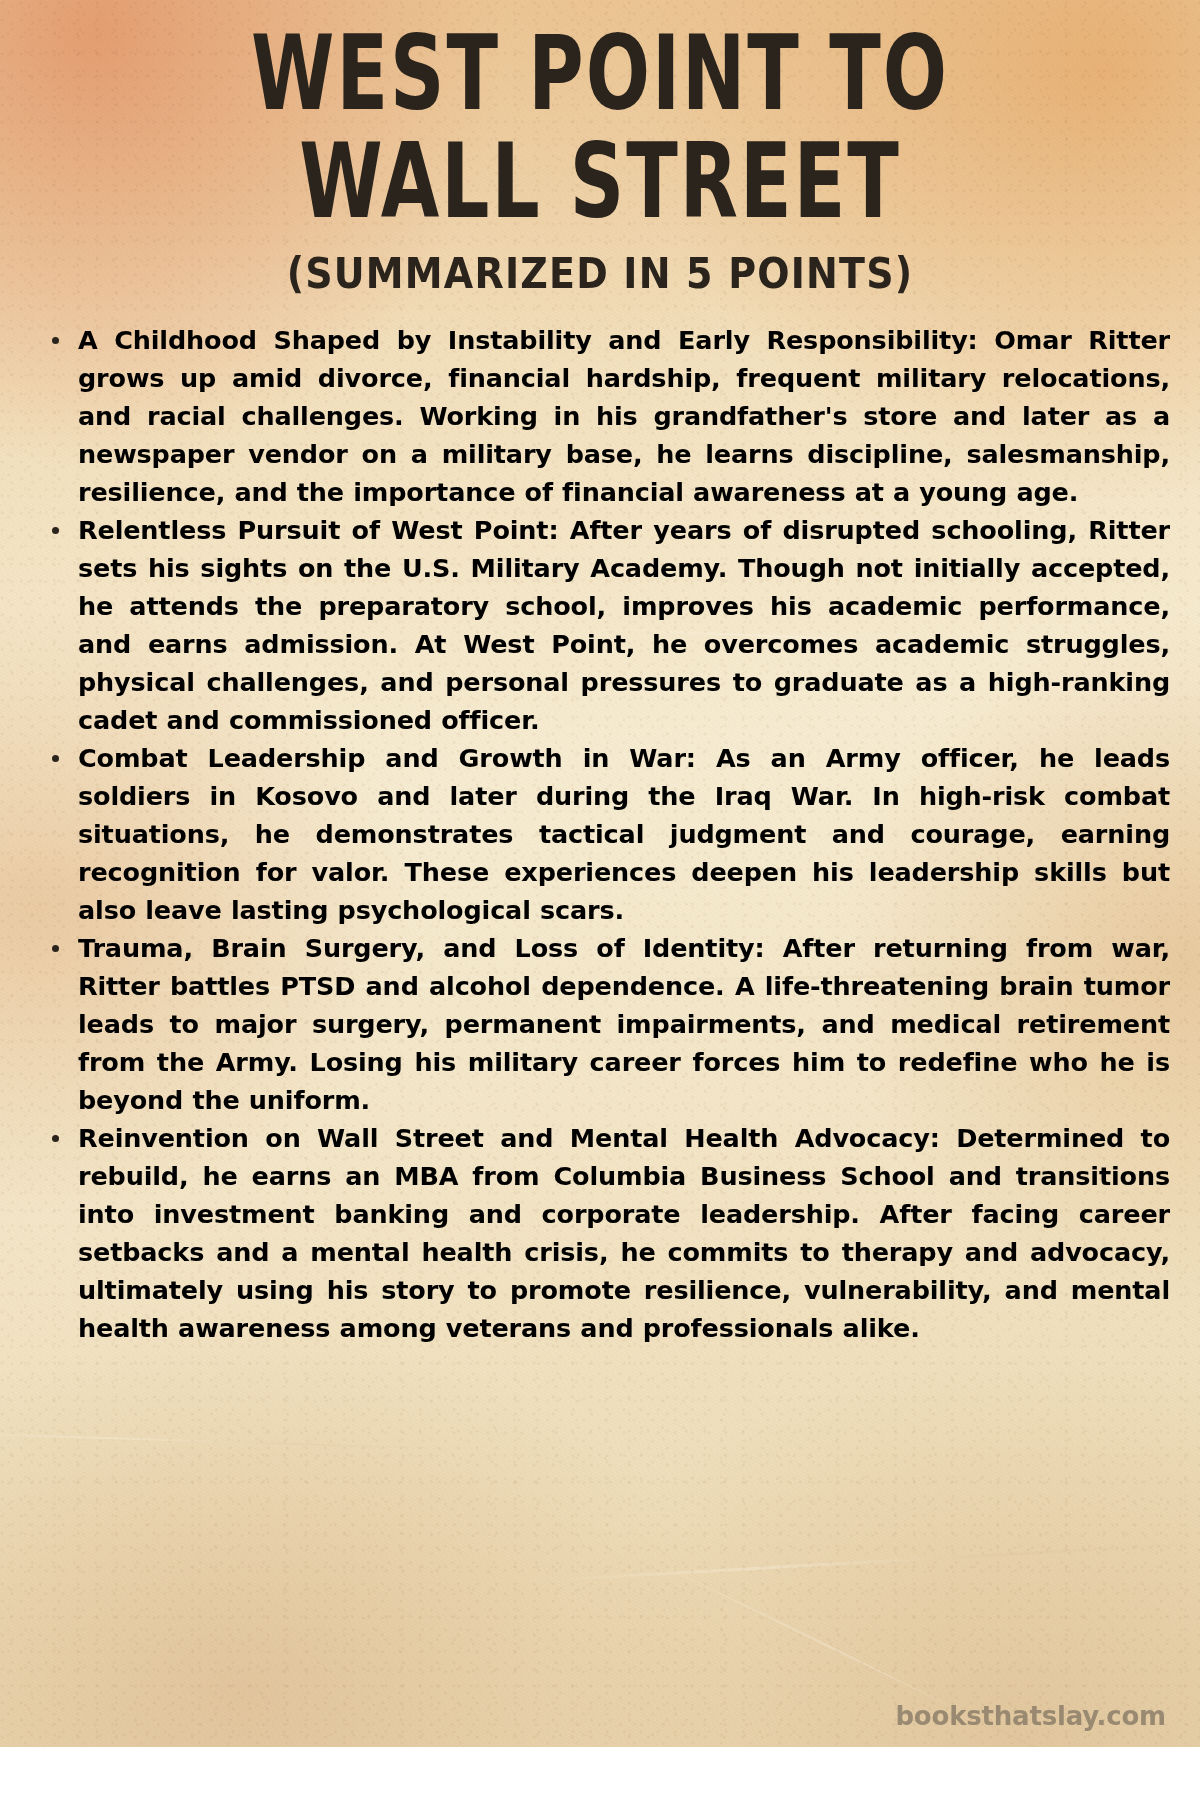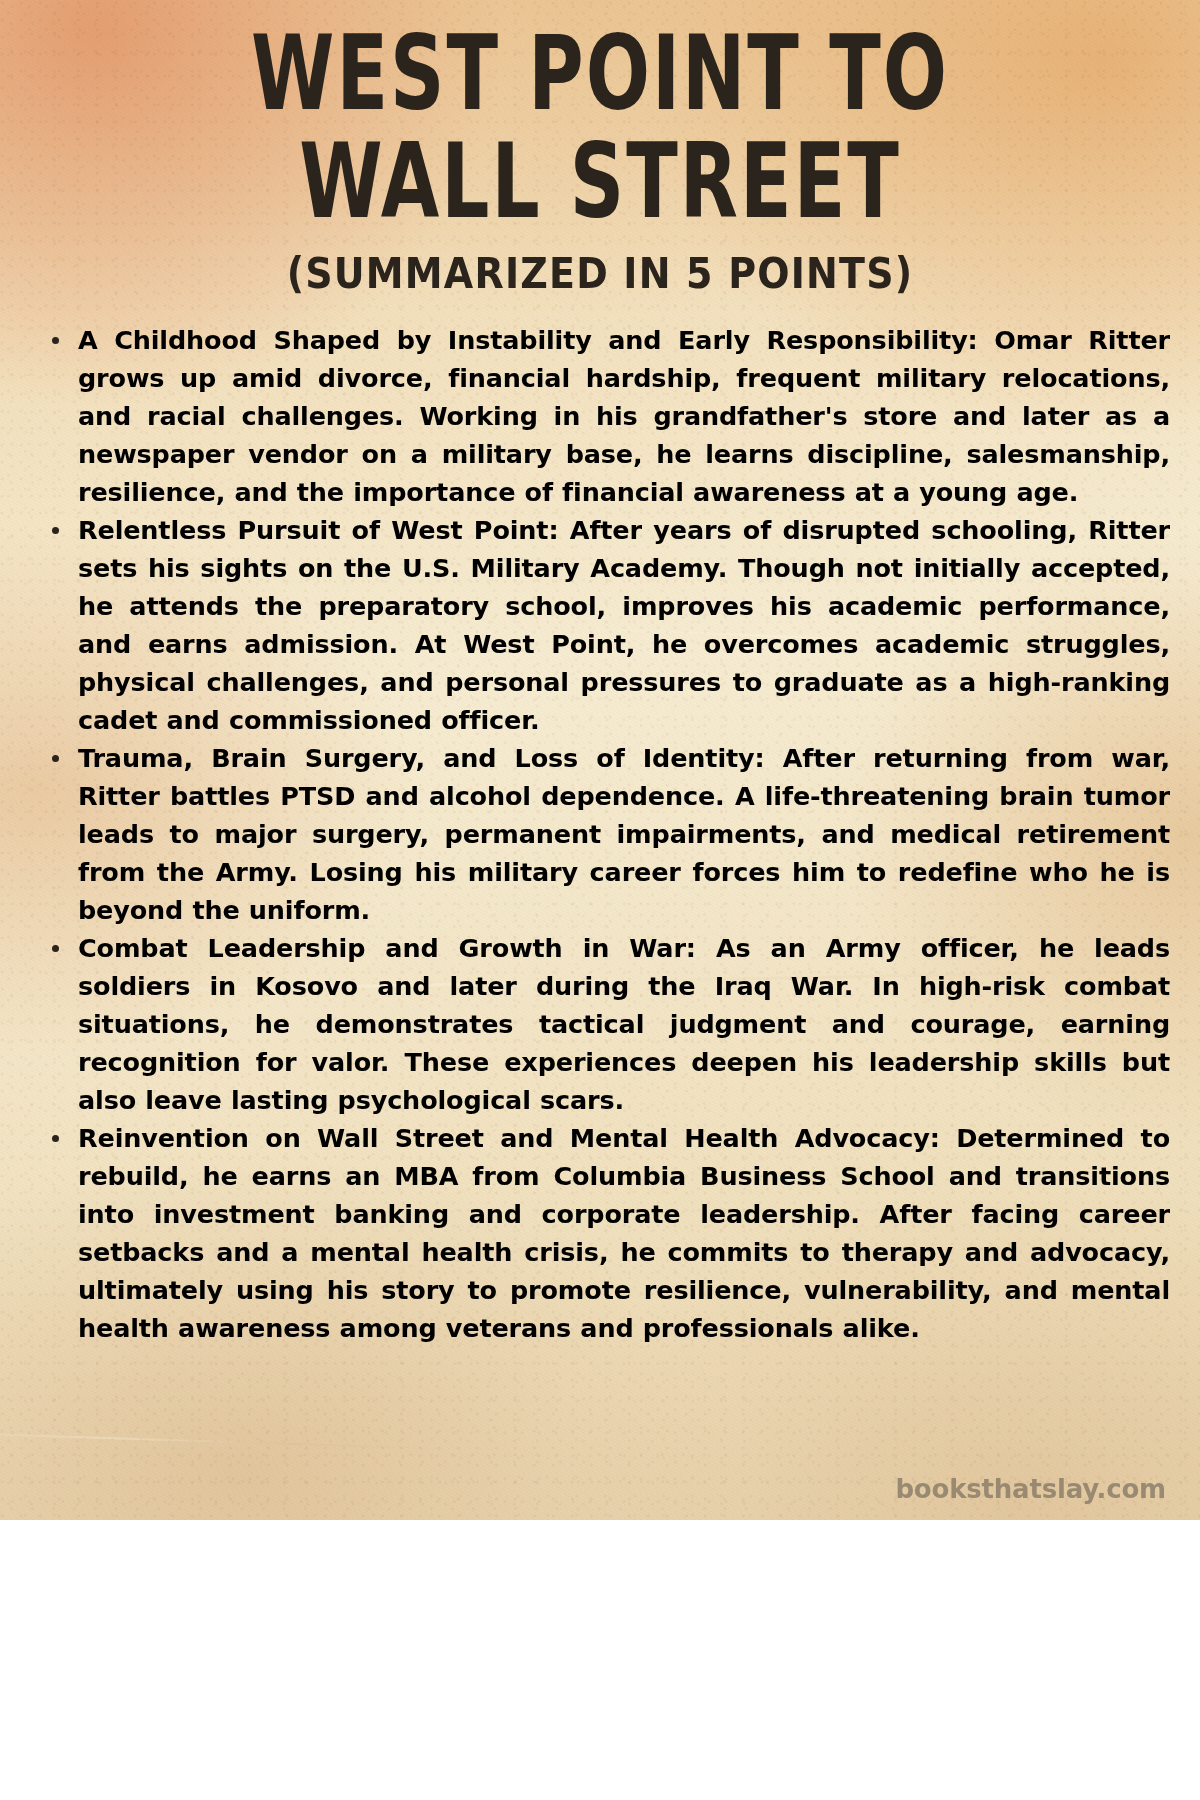--- a/index.html
+++ b/index.html
@@ -9,21 +9,21 @@
   body {
     width: 1200px;
     height: 1800px;
     font-family: "DejaVu Sans", sans-serif;
     overflow: hidden;
   }
 
   .poster {
     position: relative;
     width: 1200px;
-    height: 1520px;
+    height: 1747px;
     box-sizing: border-box;
     overflow: hidden;
     background-color: #e8cfa8;
   }
 
   
   .bg-base {
     position: absolute;
     inset: 0;
     background:
@@ -172,22 +172,22 @@
 
     <div class="title-block">
       <div class="title-line l1">WEST POINT TO</div>
       <div class="title-line l2">WALL STREET</div>
       <div class="subtitle">(SUMMARIZED IN 5 POINTS)</div>
     </div>
 
     <ul class="points">
       <li>A Childhood Shaped by Instability and Early Responsibility: Omar Ritter grows up amid divorce, financial hardship, frequent military relocations, and racial challenges. Working in his grandfather's store and later as a newspaper vendor on a military base, he learns discipline, salesmanship, resilience, and the importance of financial awareness at a young age.</li>
       <li>Relentless Pursuit of West Point: After years of disrupted schooling, Ritter sets his sights on the U.S. Military Academy. Though not initially accepted, he attends the preparatory school, improves his academic performance, and earns admission. At West Point, he overcomes academic struggles, physical challenges, and personal pressures to graduate as a high-ranking cadet and commissioned officer.</li>
+      <li>Combat Leadership and Growth in War: As an Army officer, he leads soldiers in Kosovo and later during the Iraq War. In high-risk combat situations, he demonstrates tactical judgment and courage, earning recognition for valor. These experiences deepen his leadership skills but also leave lasting psychological scars.</li>
       <li>Trauma, Brain Surgery, and Loss of Identity: After returning from war, Ritter battles PTSD and alcohol dependence. A life-threatening brain tumor leads to major surgery, permanent impairments, and medical retirement from the Army. Losing his military career forces him to redefine who he is beyond the uniform.</li>
-      <li>Combat Leadership and Growth in War: As an Army officer, he leads soldiers in Kosovo and later during the Iraq War. In high-risk combat situations, he demonstrates tactical judgment and courage, earning recognition for valor. These experiences deepen his leadership skills but also leave lasting psychological scars.</li>
       <li>Reinvention on Wall Street and Mental Health Advocacy: Determined to rebuild, he earns an MBA from Columbia Business School and transitions into investment banking and corporate leadership. After facing career setbacks and a mental health crisis, he commits to therapy and advocacy, ultimately using his story to promote resilience, vulnerability, and mental health awareness among veterans and professionals alike.</li>
     </ul>
 
   </div>
 
   <div class="watermark">booksthatslay.com</div>
 
 </div>
 
 </body></html>

